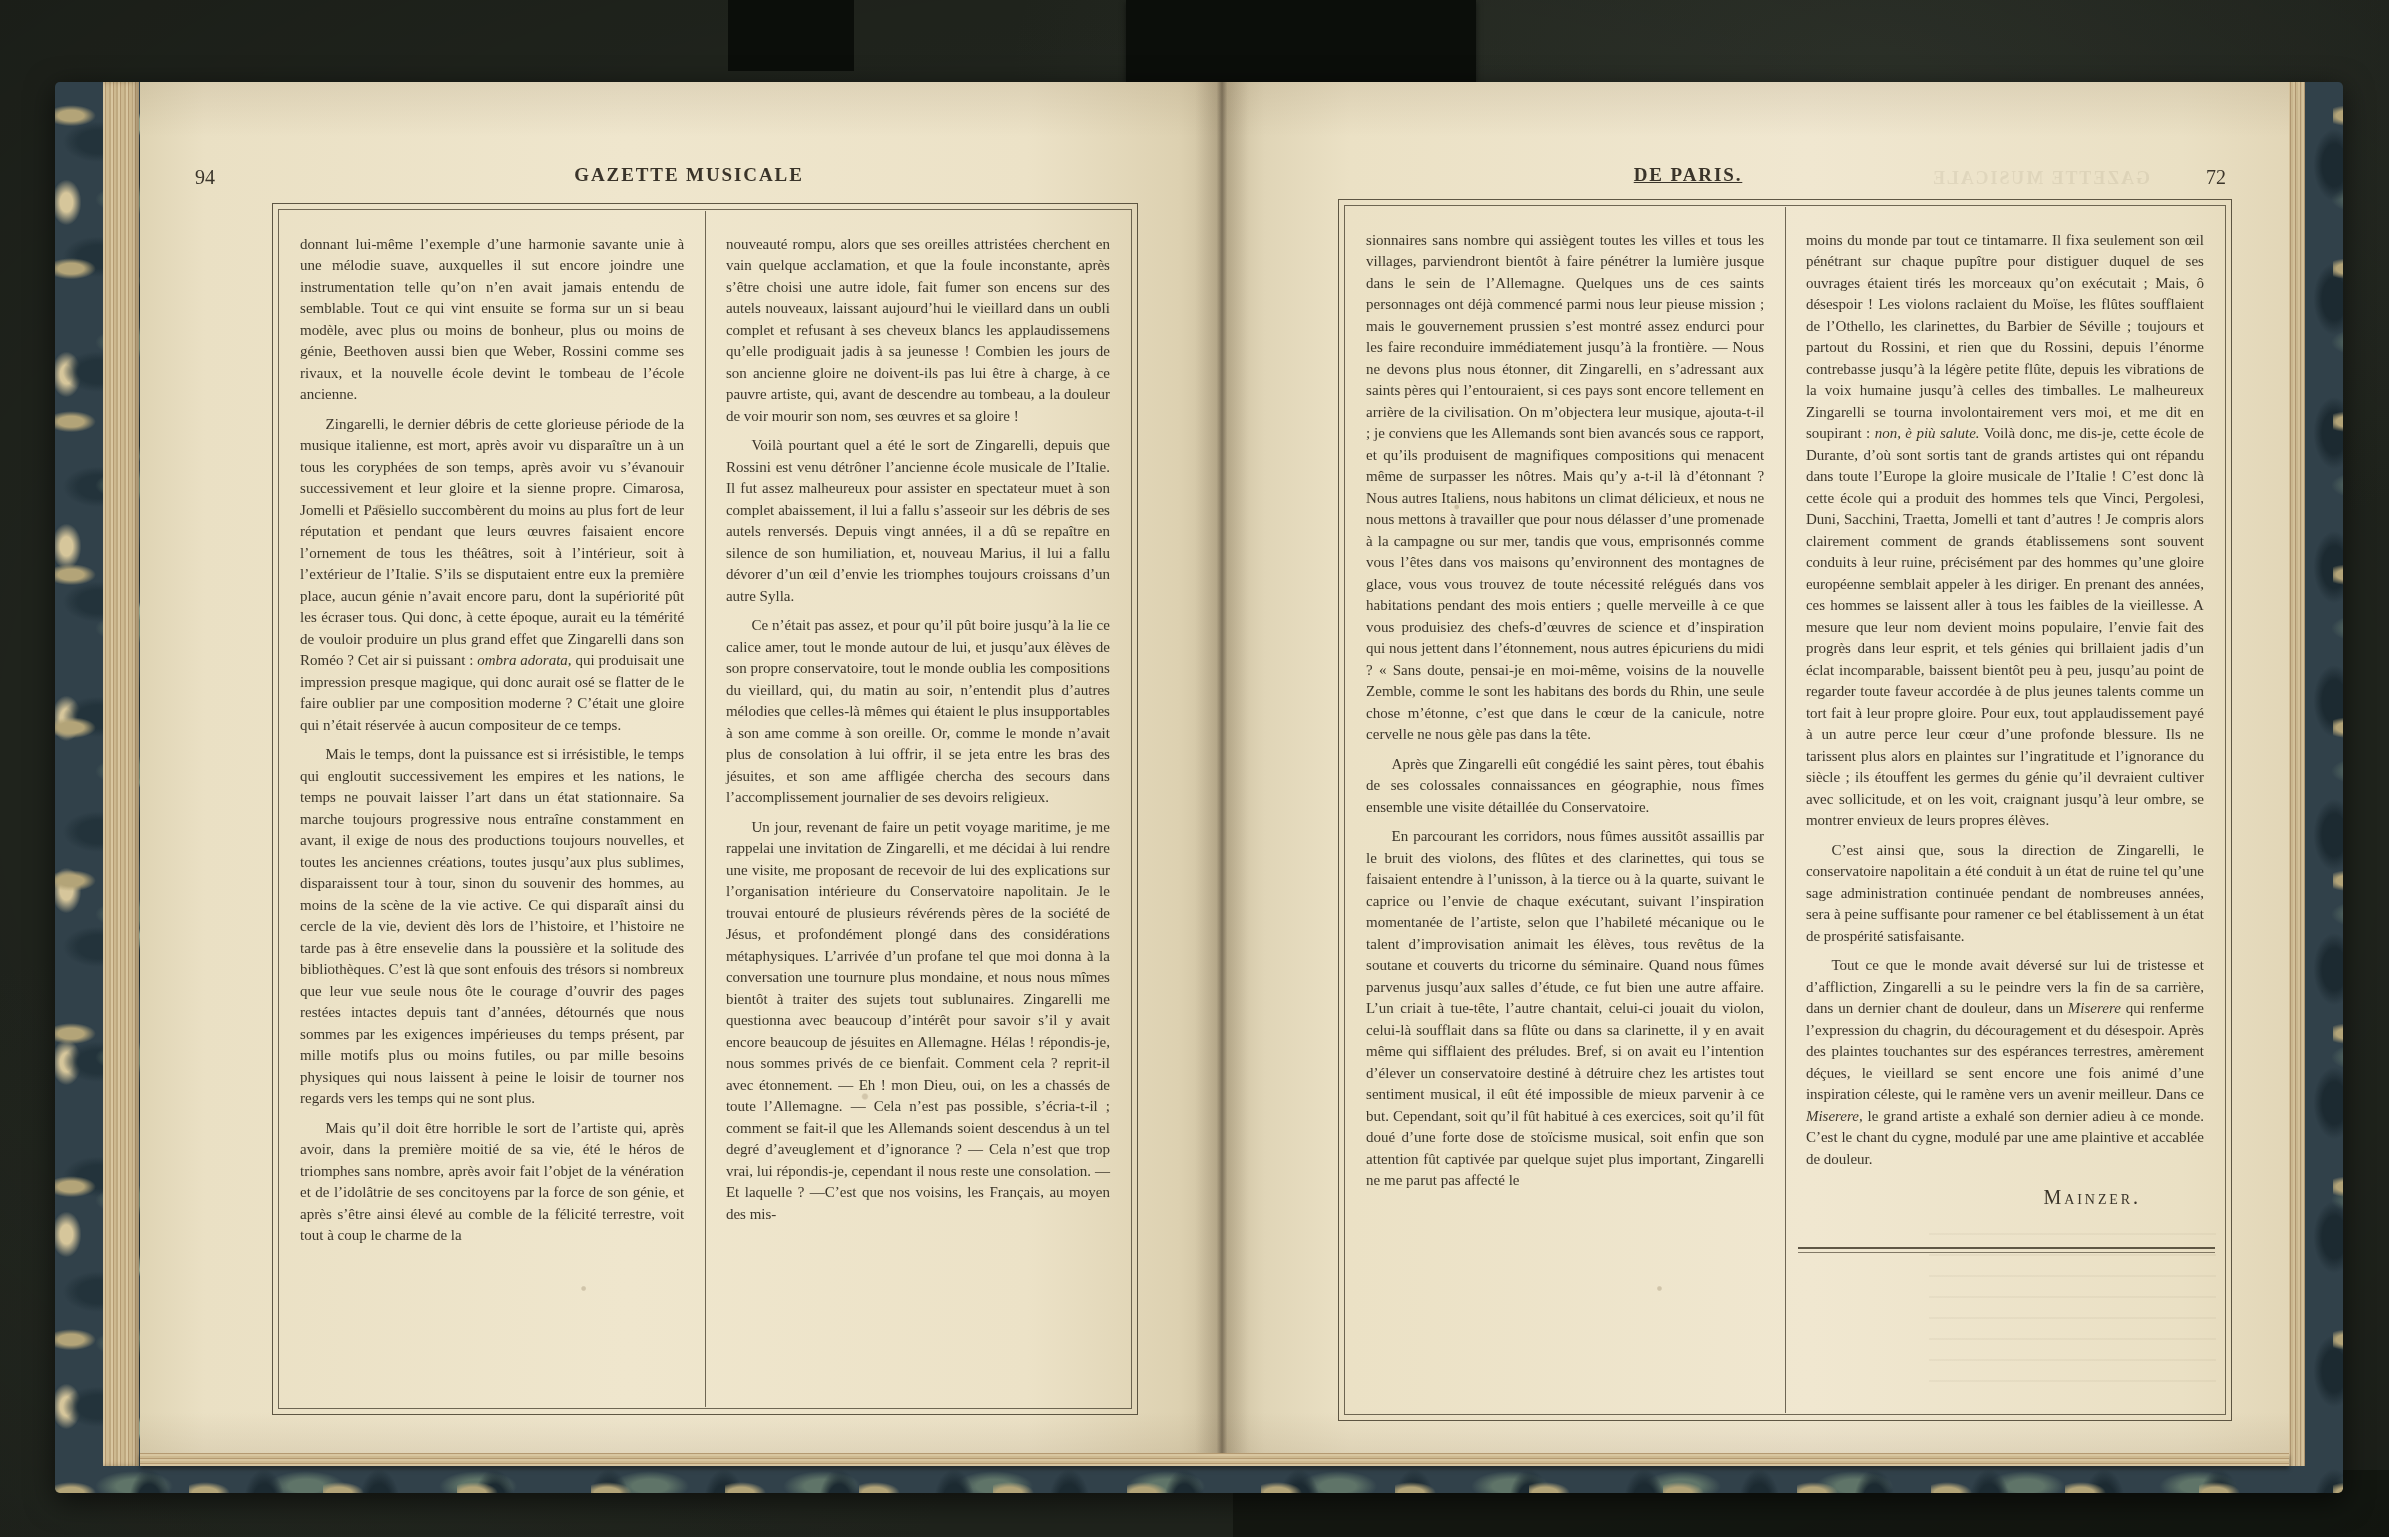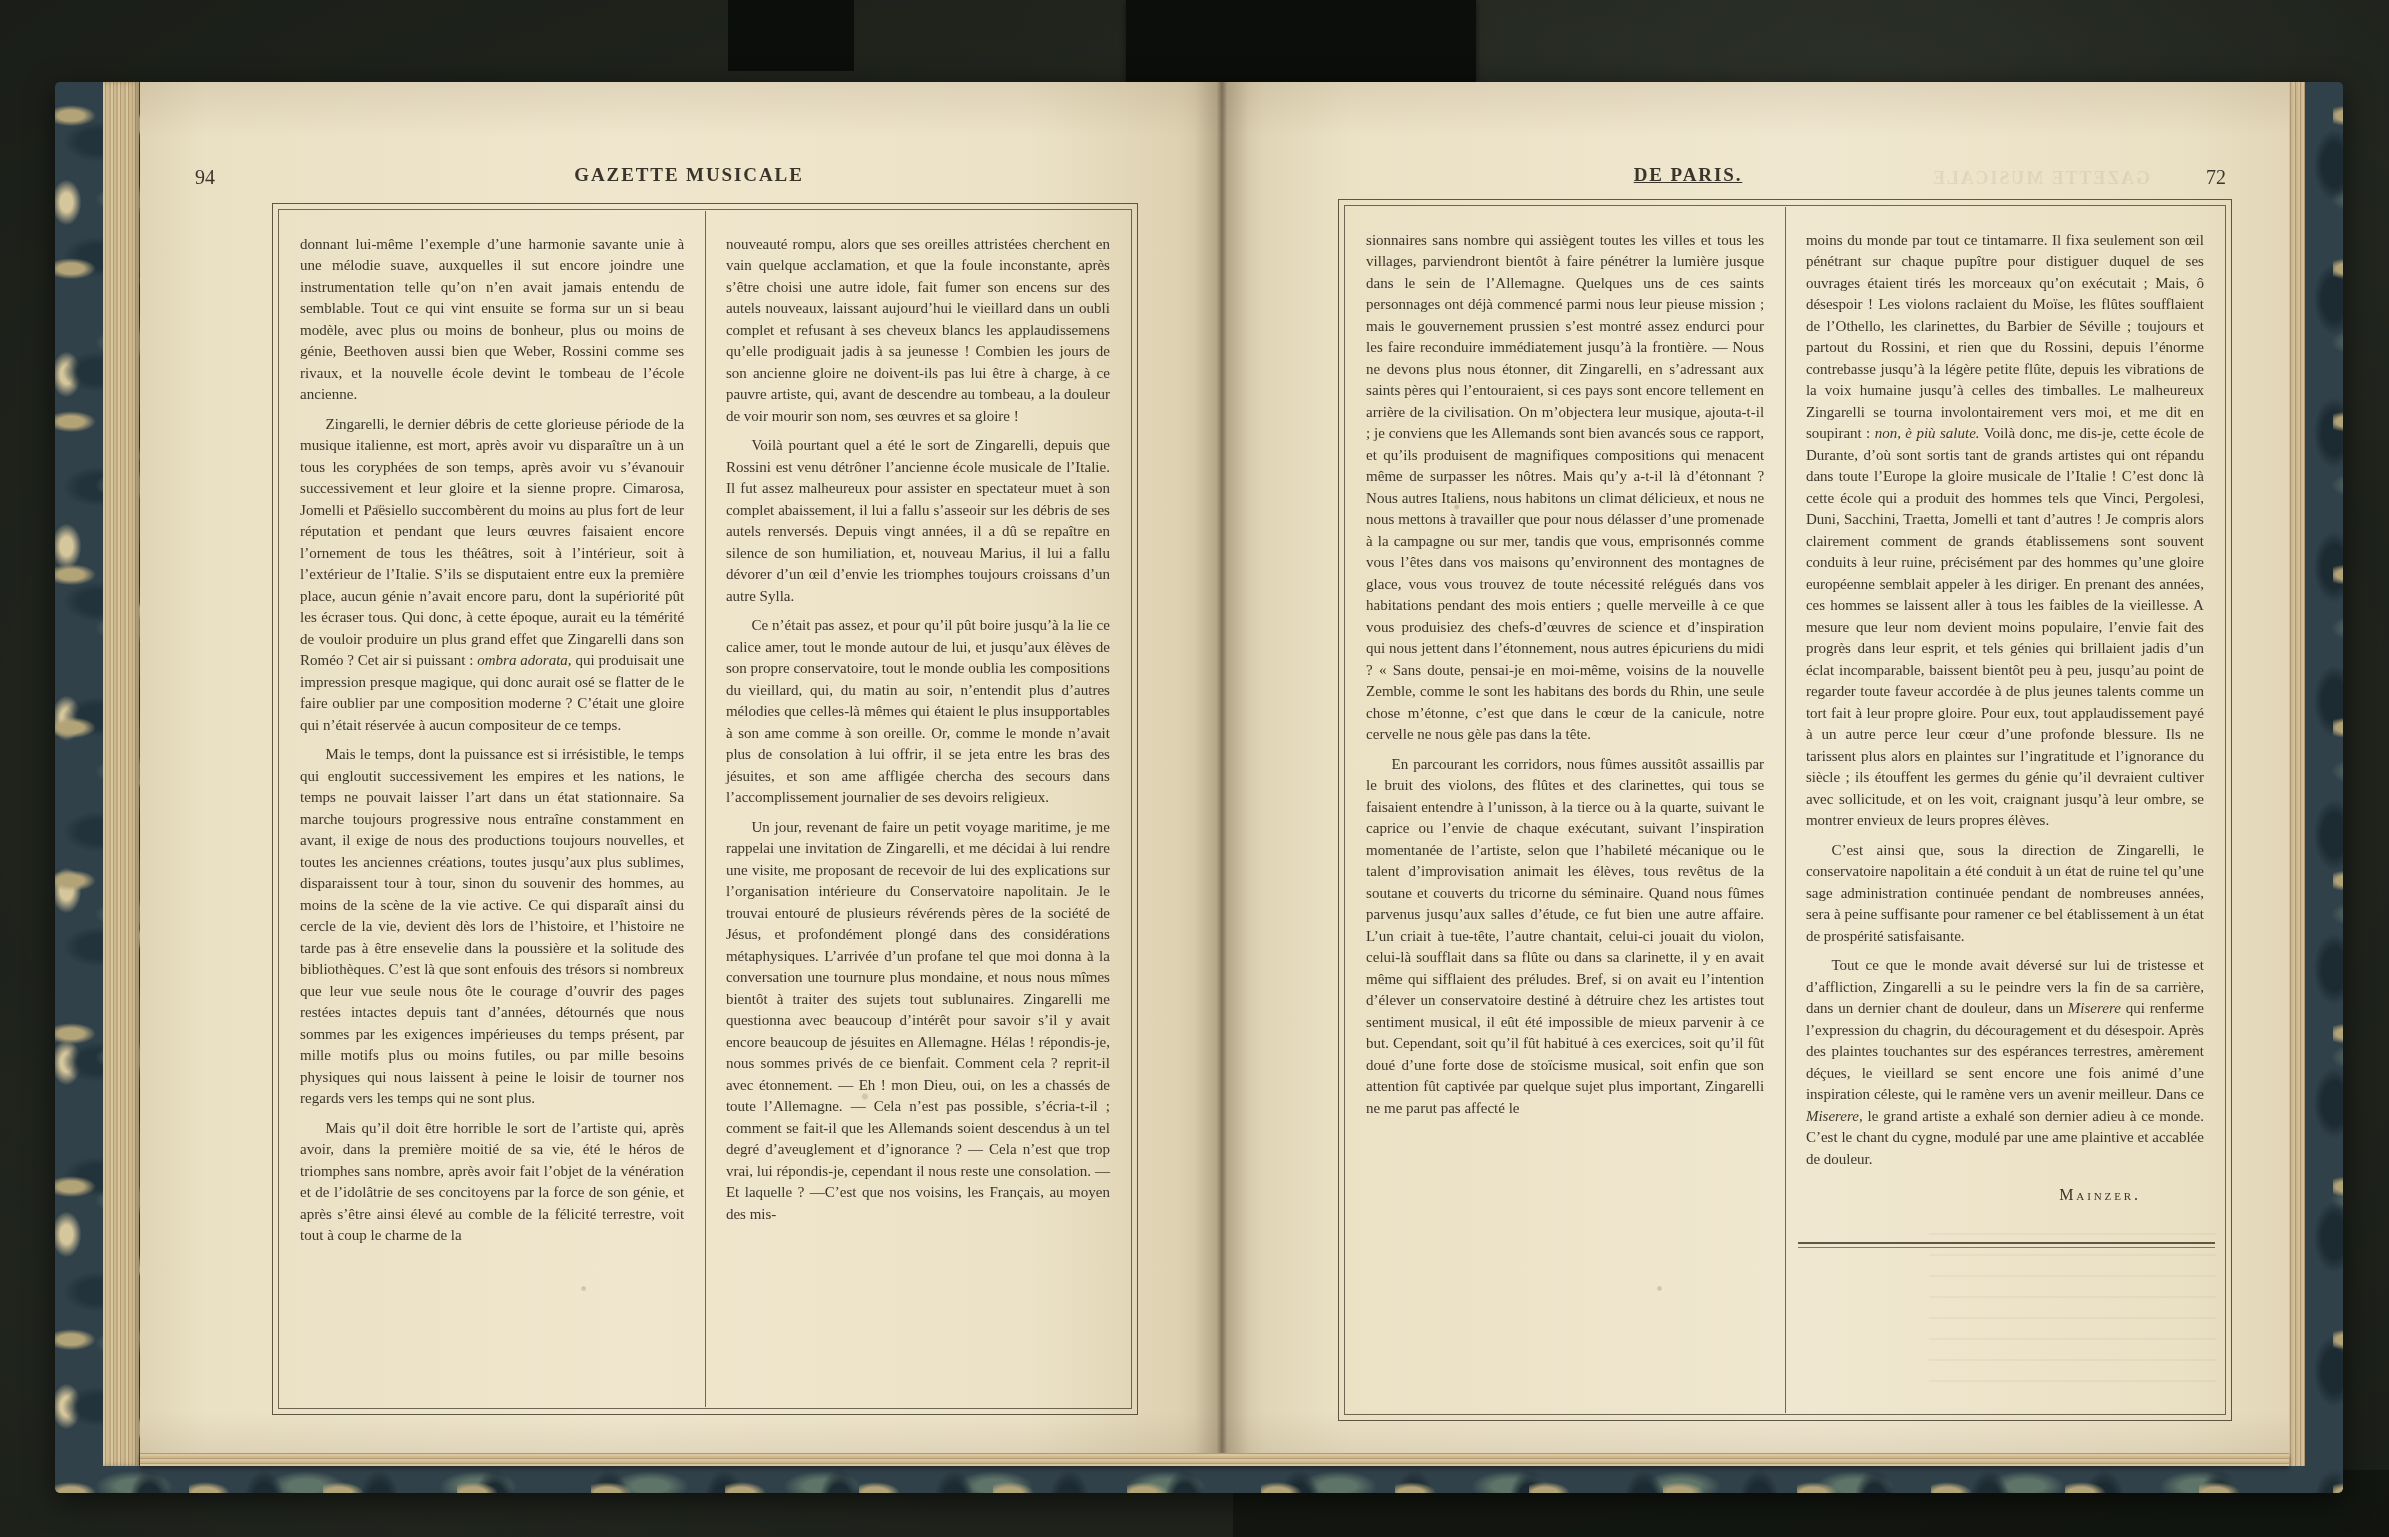--- a/index.html
+++ b/index.html
@@ -65,21 +65,21 @@
   .frame::before{content:"";position:absolute;inset:4.8px;border:1.1px solid rgba(78,70,52,.8);pointer-events:none;}
   .frame-left{left:132px;top:121px;width:864px;height:1210px;}
   .frame-right{left:116px;top:117px;width:892px;height:1220px;}
   .cols{position:absolute;inset:6.7px;display:flex;overflow:hidden;}
   .col{width:50%;padding:15.3px 12.4px 7.6px 12.4px;overflow:hidden;position:relative;}
   .col + .col{border-left:1.1px solid rgba(78,70,52,.8);}
   .col p{margin:8px;text-align:justify;font-size:15px;line-height:21.5px;color:#3b352a;}
   .col p.indent{text-indent:1.7em;}
   .col em{font-style:italic;}
   .signature{margin-top:15.3px;padding-right:71px;text-align:right;font-variant:small-caps;
-    letter-spacing:2.9px;font-size:16px;color:#3b352a;}
+    letter-spacing:2.9px;font-size:20px;color:#3b352a;}
   .end-rule{margin:38px auto 0;width:417px;height:2.9px;
     border-top:2.3px solid rgba(70,62,46,.85);border-bottom:1px solid rgba(70,62,46,.65);}
   .bleed-lines{position:absolute;right:15.3px;bottom:38px;width:287px;height:153px;opacity:.05;pointer-events:none;
     background:repeating-linear-gradient(0deg,#5a4c34 0 1.9px,transparent 1.9px 21px);}
 </style>
 </head>
 <body>
 
 <div class="stage">
   <div class="strap strap-1"></div>
@@ -113,20 +113,21 @@
   </div>
 
   <div class="page page-right">
     <span class="ghost-title">GAZETTE MUSICALE</span>
     <span class="running-head" style="left:466px;text-decoration:underline;">DE PARIS.</span>
     <span class="page-num pn-right">72</span>
     <div class="frame frame-right">
       <div class="cols">
         <div class="col">
             <p><span>sionnaires sans nombre qui assiègent toutes les villes et tous les villages, parviendront bientôt à faire pénétrer la lumière jusque dans le sein de l’Allemagne. Quelques uns de ces saints personnages ont déjà commencé parmi nous leur pieuse mission ; mais le gouvernement prussien s’est montré assez endurci pour les faire reconduire immédiatement jusqu’à la frontière. — Nous ne devons plus nous étonner, dit Zingarelli, en s’adressant aux saints pères qui l’entouraient, si ces pays sont encore tellement en arrière de la civilisation. On m’objectera leur musique, ajouta-t-il ; je conviens que les Allemands sont bien avancés sous ce rapport, et qu’ils produisent de magnifiques compositions qui menacent même de surpasser les nôtres. Mais qu’y a-t-il là d’étonnant ? Nous autres Italiens, nous habitons un climat délicieux, et nous ne nous mettons à travailler que pour nous délasser d’une promenade à la campagne ou sur mer, tandis que vous, emprisonnés comme vous l’êtes dans vos maisons qu’environnent des montagnes de glace, vous vous trouvez de toute nécessité relégués dans vos habitations pendant des mois entiers ; quelle merveille à ce que vous produisiez des chefs-d’œuvres de science et d’inspiration qui nous jettent dans l’étonnement, nous autres épicuriens du midi ? « Sans doute, pensai-je en moi-même, voisins de la nouvelle Zemble, comme le sont les habitans des bords du Rhin, une seule chose m’étonne, c’est que dans le cœur de la canicule, notre cervelle ne nous gèle pas dans la tête.</span></p>
+            <p class="indent"><span>Après que Zingarelli eût congédié les saint pères, tout ébahis de ses colossales connaissances en géographie, nous fîmes ensemble une visite détaillée du Conservatoire.</span></p>
             <p class="indent"><span>En parcourant les corridors, nous fûmes aussitôt assaillis par le bruit des violons, des flûtes et des clarinettes, qui tous se faisaient entendre à l’unisson, à la tierce ou à la quarte, suivant le caprice ou l’envie de chaque exécutant, suivant l’inspiration momentanée de l’artiste, selon que l’habileté mécanique ou le talent d’improvisation animait les élèves, tous revêtus de la soutane et couverts du tricorne du séminaire. Quand nous fûmes parvenus jusqu’aux salles d’étude, ce fut bien une autre affaire. L’un criait à tue-tête, l’autre chantait, celui-ci jouait du violon, celui-là soufflait dans sa flûte ou dans sa clarinette, il y en avait même qui sifflaient des préludes. Bref, si on avait eu l’intention d’élever un conservatoire destiné à détruire chez les artistes tout sentiment musical, il eût été impossible de mieux parvenir à ce but. Cependant, soit qu’il fût habitué à ces exercices, soit qu’il fût doué d’une forte dose de stoïcisme musical, soit enfin que son attention fût captivée par quelque sujet plus important, Zingarelli ne me parut pas affecté le</span></p>
           </div>
         <div class="col">
           <p><span>moins du monde par tout ce tintamarre. Il fixa seulement son œil pénétrant sur chaque pupître pour distiguer duquel de ses ouvrages étaient tirés les morceaux qu’on exécutait ; Mais, ô désespoir ! Les violons raclaient du Moïse, les flûtes soufflaient de l’Othello, les clarinettes, du Barbier de Séville ; toujours et partout du Rossini, et rien que du Rossini, depuis l’énorme contrebasse jusqu’à la légère petite flûte, depuis les vibrations de la voix humaine jusqu’à celles des timballes. Le malheureux Zingarelli se tourna involontairement vers moi, et me dit en soupirant : </span><em>non, è più salute.</em><span> Voilà donc, me dis-je, cette école de Durante, d’où sont sortis tant de grands artistes qui ont répandu dans toute l’Europe la gloire musicale de l’Italie ! C’est donc là cette école qui a produit des hommes tels que Vinci, Pergolesi, Duni, Sacchini, Traetta, Jomelli et tant d’autres ! Je compris alors clairement comment de grands établissemens sont souvent conduits à leur ruine, précisément par des hommes qu’une gloire européenne semblait appeler à les diriger. En prenant des années, ces hommes se laissent aller à tous les faibles de la vieillesse. A mesure que leur nom devient moins populaire, l’envie fait des progrès dans leur esprit, et tels génies qui brillaient jadis d’un éclat incomparable, baissent bientôt peu à peu, jusqu’au point de regarder toute faveur accordée à de plus jeunes talents comme un tort fait à leur propre gloire. Pour eux, tout applaudissement payé à un autre perce leur cœur d’une profonde blessure. Ils ne tarissent plus alors en plaintes sur l’ingratitude et l’ignorance du siècle ; ils étouffent les germes du génie qu’il devraient cultiver avec sollicitude, et on les voit, craignant jusqu’à leur ombre, se montrer envieux de leurs propres élèves.</span></p>
             <p class="indent"><span>C’est ainsi que, sous la direction de Zingarelli, le conservatoire napolitain a été conduit à un état de ruine tel qu’une sage administration continuée pendant de nombreuses années, sera à peine suffisante pour ramener ce bel établissement à un état de prospérité satisfaisante.</span></p>
             <p class="indent"><span>Tout ce que le monde avait déversé sur lui de tristesse et d’affliction, Zingarelli a su le peindre vers la fin de sa carrière, dans un dernier chant de douleur, dans un </span><em>Miserere</em><span> qui renferme l’expression du chagrin, du découragement et du désespoir. Après des plaintes touchantes sur des espérances terrestres, amèrement déçues, le vieillard se sent encore une fois animé d’une inspiration céleste, qui le ramène vers un avenir meilleur. Dans ce </span><em>Miserere,</em><span> le grand artiste a exhalé son dernier adieu à ce monde. C’est le chant du cygne, modulé par une ame plaintive et accablée de douleur.</span></p>
             <div class="signature">Mainzer.</div>
             <div class="end-rule"></div>
         </div>
       </div>

